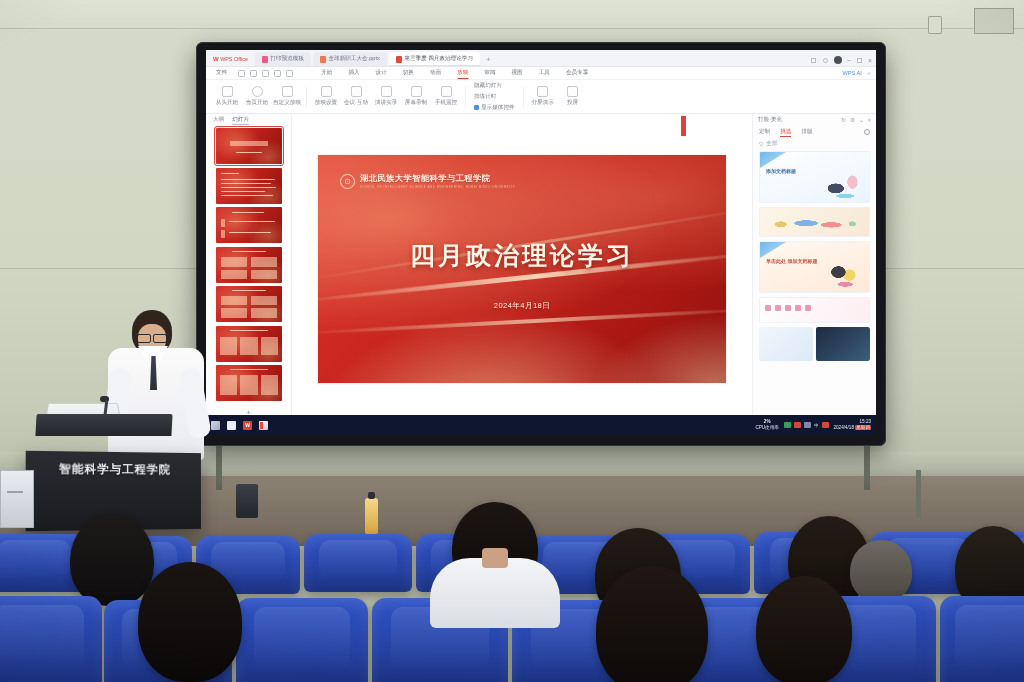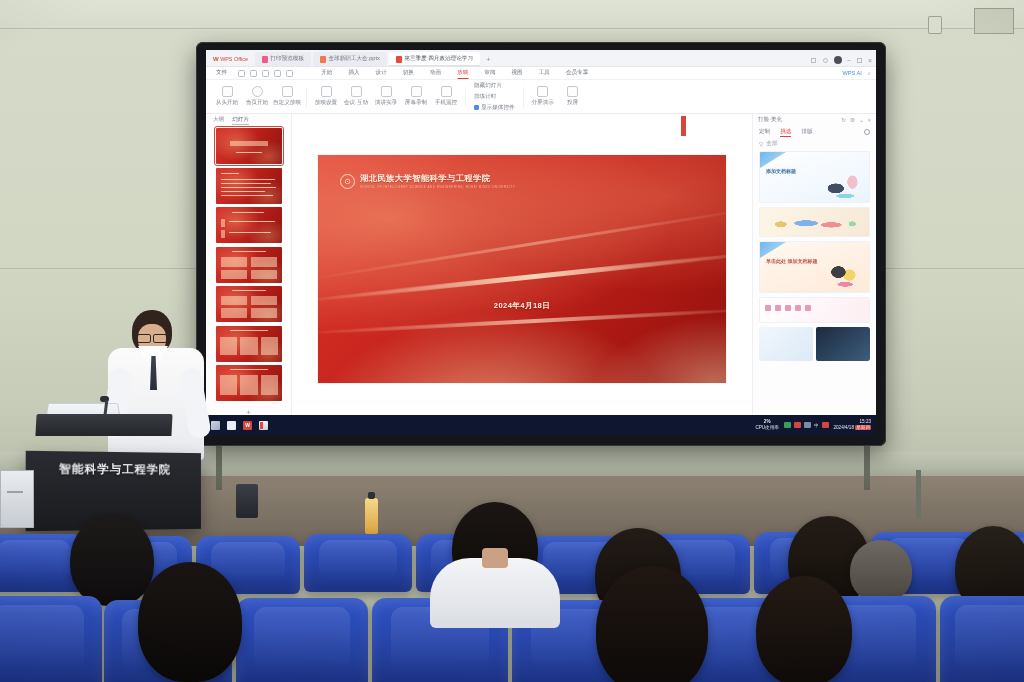--- a/index.html
+++ b/index.html
@@ -177,21 +177,21 @@
               text-shadow:0 1px 1px rgba(0,0,0,.25); }
   .slide-org-en{ color:rgba(255,225,200,.62); font-size:3px; letter-spacing:.5px; margin-top:1px;}
   .slide-title{
     position:absolute; left:0; right:0; top:84px; text-align:center; z-index:3;
     color:#fff6e8; font-size:25px; font-weight:bold; letter-spacing:3px;
     font-family:"DejaVu Serif", serif;
     text-shadow:0 2px 5px rgba(90,10,5,.55);
   }
   .slide-date{
     position:absolute; left:0; right:0; top:146px; text-align:center; z-index:3;
-    color:#fff3e4; font-size:7.6px; font-weight:bold; letter-spacing:.4px;
+    color:#fff3e4; font-size:7.6px; font-weight:normal; letter-spacing:.4px;
     text-shadow:0 1px 2px rgba(90,10,5,.5);
   }
   .sel-bar{ position:absolute; right:66px; top:2px; width:5px; height:20px; background:#d8453c; z-index:5;}
 
   
   .rpanel{ width:124px; background:#fdfdfe; border-left:1px solid #eef0f4; display:flex; flex-direction:column;}
   .rp-head{ height:12px; display:flex; align-items:center; padding:0 5px; gap:4px; color:#7a808c;}
   .rp-head .sp{ margin-left:auto; display:flex; gap:4px; color:#9aa0ab;}
   .rp-tabs{ height:12px; display:flex; align-items:center; gap:10px; padding:0 6px; color:#7a808c;}
   .rp-tab.active{ color:#d8453c; border-bottom:1.2px solid #d8453c; }
@@ -558,20 +558,21 @@
             <div class="ribbon-swoosh s3"></div>
             <div class="ribbon-swoosh"></div>
             <div class="ribbon-swoosh s2"></div>
             <div class="slide-logo">
               <div class="logo-circle">⊙</div>
               <div>
                 <div class="slide-org">湖北民族大学智能科学与工程学院</div>
                 <div class="slide-org-en">SCHOOL OF INTELLIGENT SCIENCE AND ENGINEERING, HUBEI MINZU UNIVERSITY</div>
               </div>
             </div>
+            <div class="slide-title">四月政治理论学习</div>
             <div class="slide-date">2024年4月18日</div>
           </div>
         </div>
 
         <div class="rpanel">
           <div class="rp-head">
             <span>打脸·美化</span>
             <span class="sp">
               <span>↻</span>
               <span>⚙</span>

